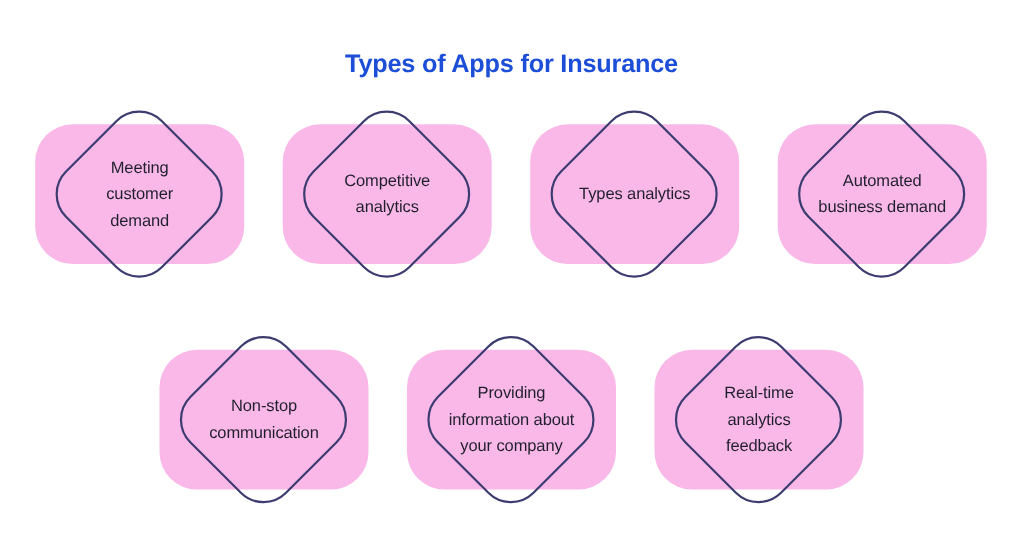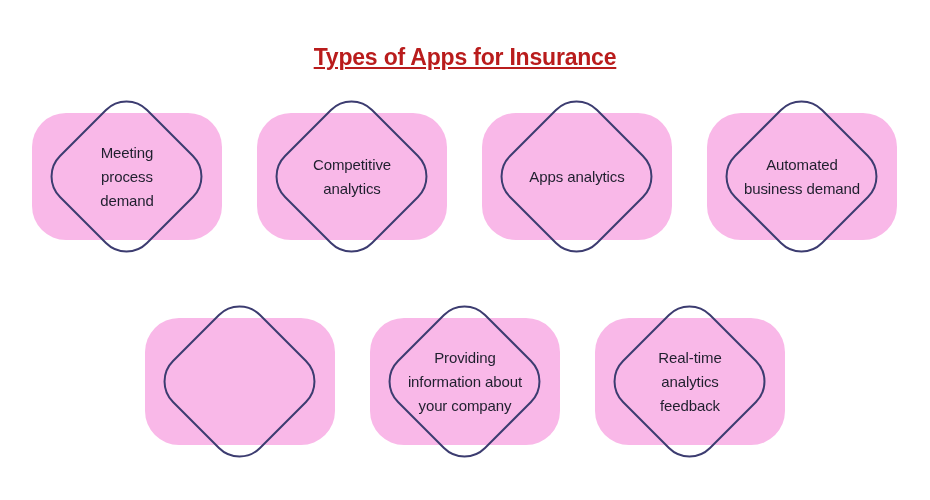--- a/index.html
+++ b/index.html
@@ -22,24 +22,23 @@
   }
 
   .page-title {
     position: absolute;
     top: 42px;
     left: 0;
     width: 930px;
     text-align: center;
     font-size: 23px;
     font-weight: bold;
-    color: #b91c1c;
+    color: #1d4ed8;
     letter-spacing: -0.2px;
     line-height: 30px;
-    text-decoration: underline;
   }
 
   
   .node {
     position: absolute;
     width: 230px;
     height: 200px;
     margin-left: -115px;   
     margin-top: 0;
   }
@@ -94,47 +93,49 @@
 <body>
 
 <div class="infographic">
 
   <div class="page-title">Types of Apps for Insurance</div>
 
   <div class="node" style="left:127px; top:88px;">
     <div class="node-plate"></div>
     <div class="node-diamond"></div>
     <div class="node-label">Meeting
-process
+customer
 demand</div>
   </div>
 
   <div class="node" style="left:352px; top:88px;">
     <div class="node-plate"></div>
     <div class="node-diamond"></div>
     <div class="node-label">Competitive
 analytics</div>
   </div>
 
   <div class="node" style="left:577px; top:88px;">
     <div class="node-plate"></div>
     <div class="node-diamond"></div>
-    <div class="node-label">Apps analytics</div>
+    <div class="node-label">Types analytics</div>
   </div>
 
   <div class="node" style="left:802px; top:88px;">
     <div class="node-plate"></div>
     <div class="node-diamond"></div>
     <div class="node-label">Automated
 business demand</div>
   </div>
 
   <div class="node" style="left:240px; top:293px;">
     <div class="node-plate"></div>
     <div class="node-diamond"></div>
+    <div class="node-label">Non-stop
+communication</div>
   </div>
 
   <div class="node" style="left:465px; top:293px;">
     <div class="node-plate"></div>
     <div class="node-diamond"></div>
     <div class="node-label">Providing
 information about
 your company</div>
   </div>
 

